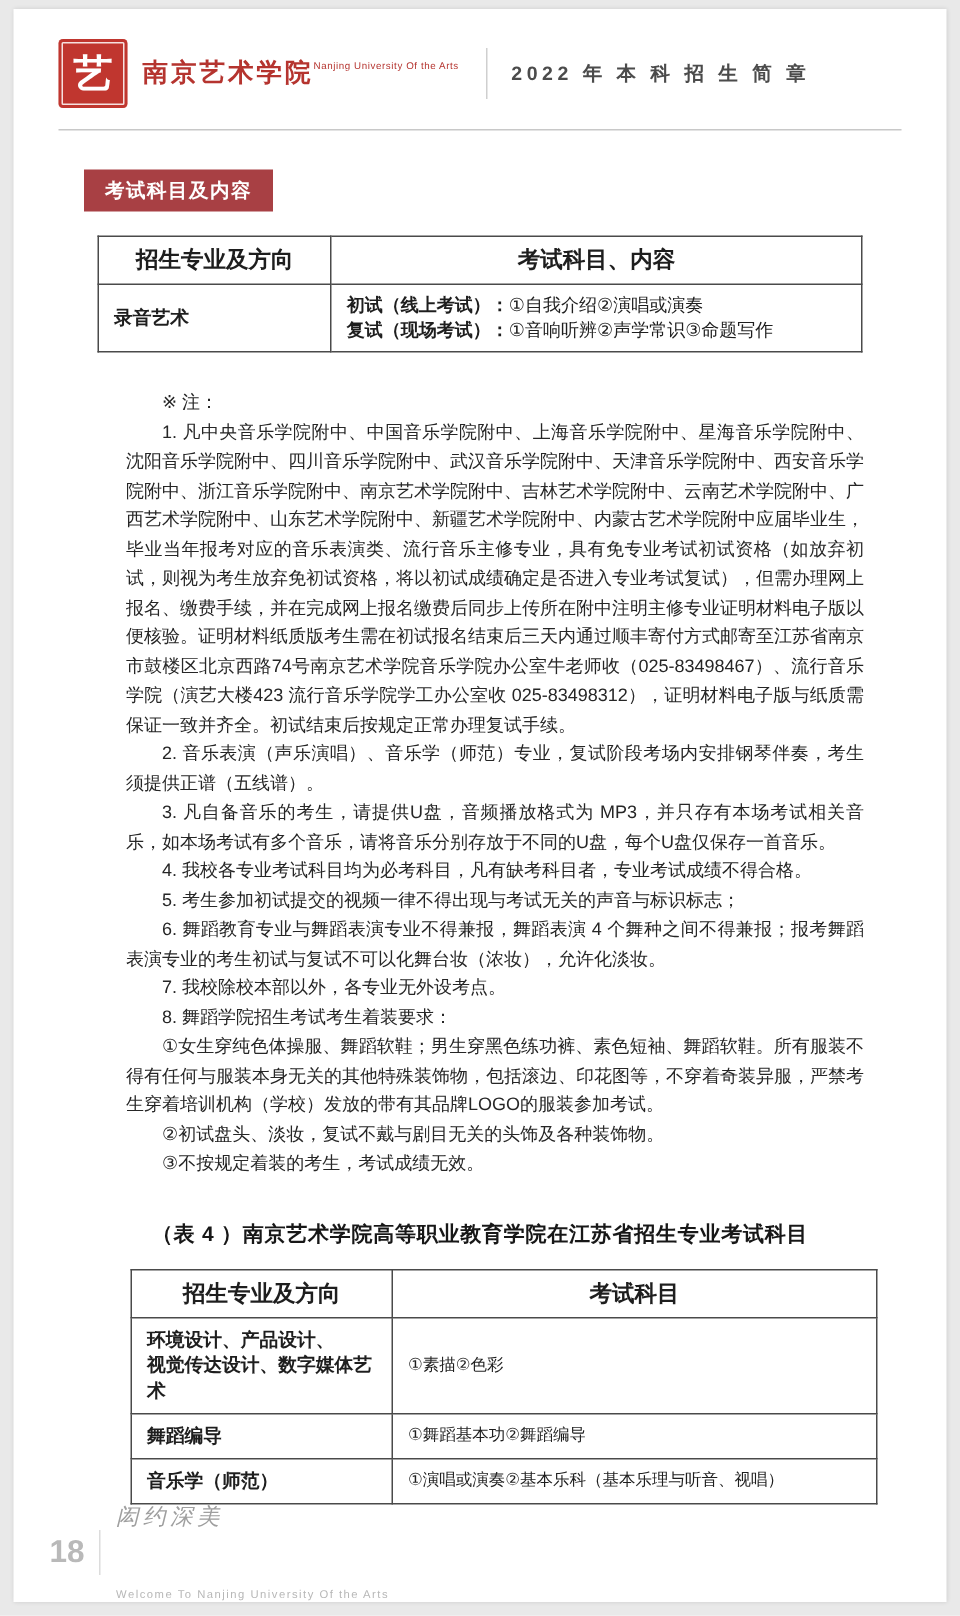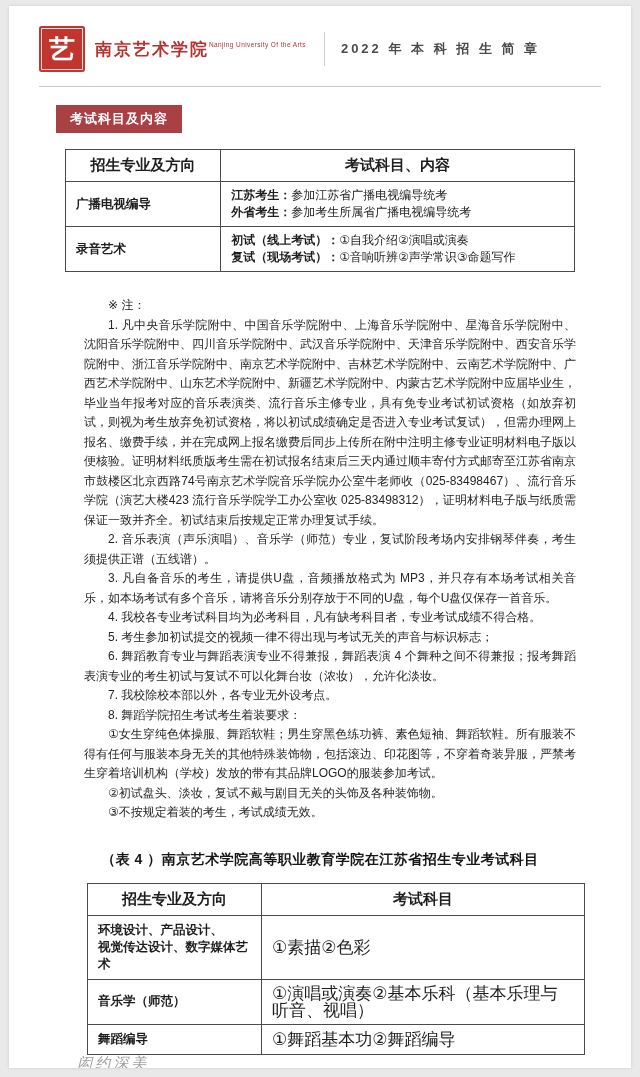--- a/index.html
+++ b/index.html
@@ -15,36 +15,36 @@
   .seal span{color:#fff;font-size:26px;font-family:"DejaVu Serif","Liberation Serif",serif;font-weight:bold;}
   .uni-block{margin-left:10px;display:flex;flex-direction:row;justify-content:center;}
   .uni-cn{color:#b5342f;font-size:17px;font-weight:bold;font-family:"DejaVu Serif","Liberation Serif",serif;letter-spacing:2px;line-height:20px;}
   .uni-en{color:#b5342f;font-size:6.5px;letter-spacing:.4px;margin-top:2px;}
   .hdr-div{width:1px;height:34px;background:#cfcfcf;margin:0 16px 0 18px;}
   .doc-title{color:#4b4b4b;font-size:13px;font-weight:bold;letter-spacing:3px;}
 
   .hrule{border:none;border-top:1px solid #c8c8c8;margin:14px 30px 0;}
 
   
-  .badge{display:inline-block;margin:18px 0 0 47px;background:#a84044;color:#fff;
+  .badge{display:inline-block;margin:26px 0 0 47px;background:#a84044;color:#fff;
          font-size:13px;font-weight:bold;letter-spacing:1px;padding:5px 14px;align-self:flex-start;}
 
   
   .t-wrap1{margin:16px 56px 0;}
   .t-wrap2{margin:14px 46px 0 78px;}
   table{width:100%;border-collapse:collapse;color:#1e1e1e;}
   th,td{border:1px solid #4a4a4a;}
   th{font-size:15px;font-weight:bold;padding:6px 4px;text-align:center;}
   td.major{font-weight:bold;font-size:12.5px;padding:6px 10px;vertical-align:middle;}
   td.content{font-size:12px;padding:5px 10px;line-height:17px;vertical-align:middle;}
   .t1 col.c1{width:30.5%;}
   .t2 col.c1{width:35%;}
   .cline b{font-weight:bold;}
   .t2 td.major{line-height:17px;}
-  .t2 td.content{font-size:17px;}
+  .t2 td.content{font-size:11px;}
 
   
   .notes{margin:24px 55px 0 75px;color:#262626;font-size:12px;line-height:19.5px;text-align:justify;}
   .notes-heading{text-indent:0;margin:0 0 1px 0;}
   .note{margin:0;text-indent:2em;}
 
   
   .t2-title{margin:28px 46px 0;text-align:center;font-size:14px;font-weight:bold;color:#171717;letter-spacing:.5px;}
 
   
@@ -83,27 +83,20 @@
             <col class="c2">
           </colgroup>
         <thead>
           <tr>
             <th>招生专业及方向</th>
             <th>考试科目、内容</th>
           </tr>
         </thead>
         <tbody>
           <tr>
-            <td class="major">广播电视编导</td>
-            <td class="content">
-              <div class="cline"><b>江苏考生：</b><span>参加江苏省广播电视编导统考</span></div>
-              <div class="cline"><b>外省考生：</b><span>参加考生所属省广播电视编导统考</span></div>
-            </td>
-          </tr>
-          <tr>
             <td class="major">录音艺术</td>
             <td class="content">
               <div class="cline"><b>初试（线上考试）：</b><span>①自我介绍②演唱或演奏</span></div>
               <div class="cline"><b>复试（现场考试）：</b><span>①音响听辨②声学常识③命题写作</span></div>
             </td>
           </tr>
         </tbody>
       </table>
     </div>
 
@@ -139,29 +132,29 @@
         <tbody>
           <tr>
             <td class="major">
               <div>环境设计、产品设计、</div>
               <div>视觉传达设计、数字媒体艺术</div>
             </td>
             <td class="content">①素描②色彩</td>
           </tr>
           <tr>
             <td class="major">
+              <div>舞蹈编导</div>
+            </td>
+            <td class="content">①舞蹈基本功②舞蹈编导</td>
+          </tr>
+          <tr>
+            <td class="major">
               <div>音乐学（师范）</div>
             </td>
             <td class="content">①演唱或演奏②基本乐科（基本乐理与听音、视唱）</td>
-          </tr>
-          <tr>
-            <td class="major">
-              <div>舞蹈编导</div>
-            </td>
-            <td class="content">①舞蹈基本功②舞蹈编导</td>
           </tr>
         </tbody>
       </table>
     </div>
 
     <div class="footer">
       <span class="pnum">18</span>
       <span class="fdiv"></span>
       <div class="fblock">
         <div class="motto">闳约深美</div>

